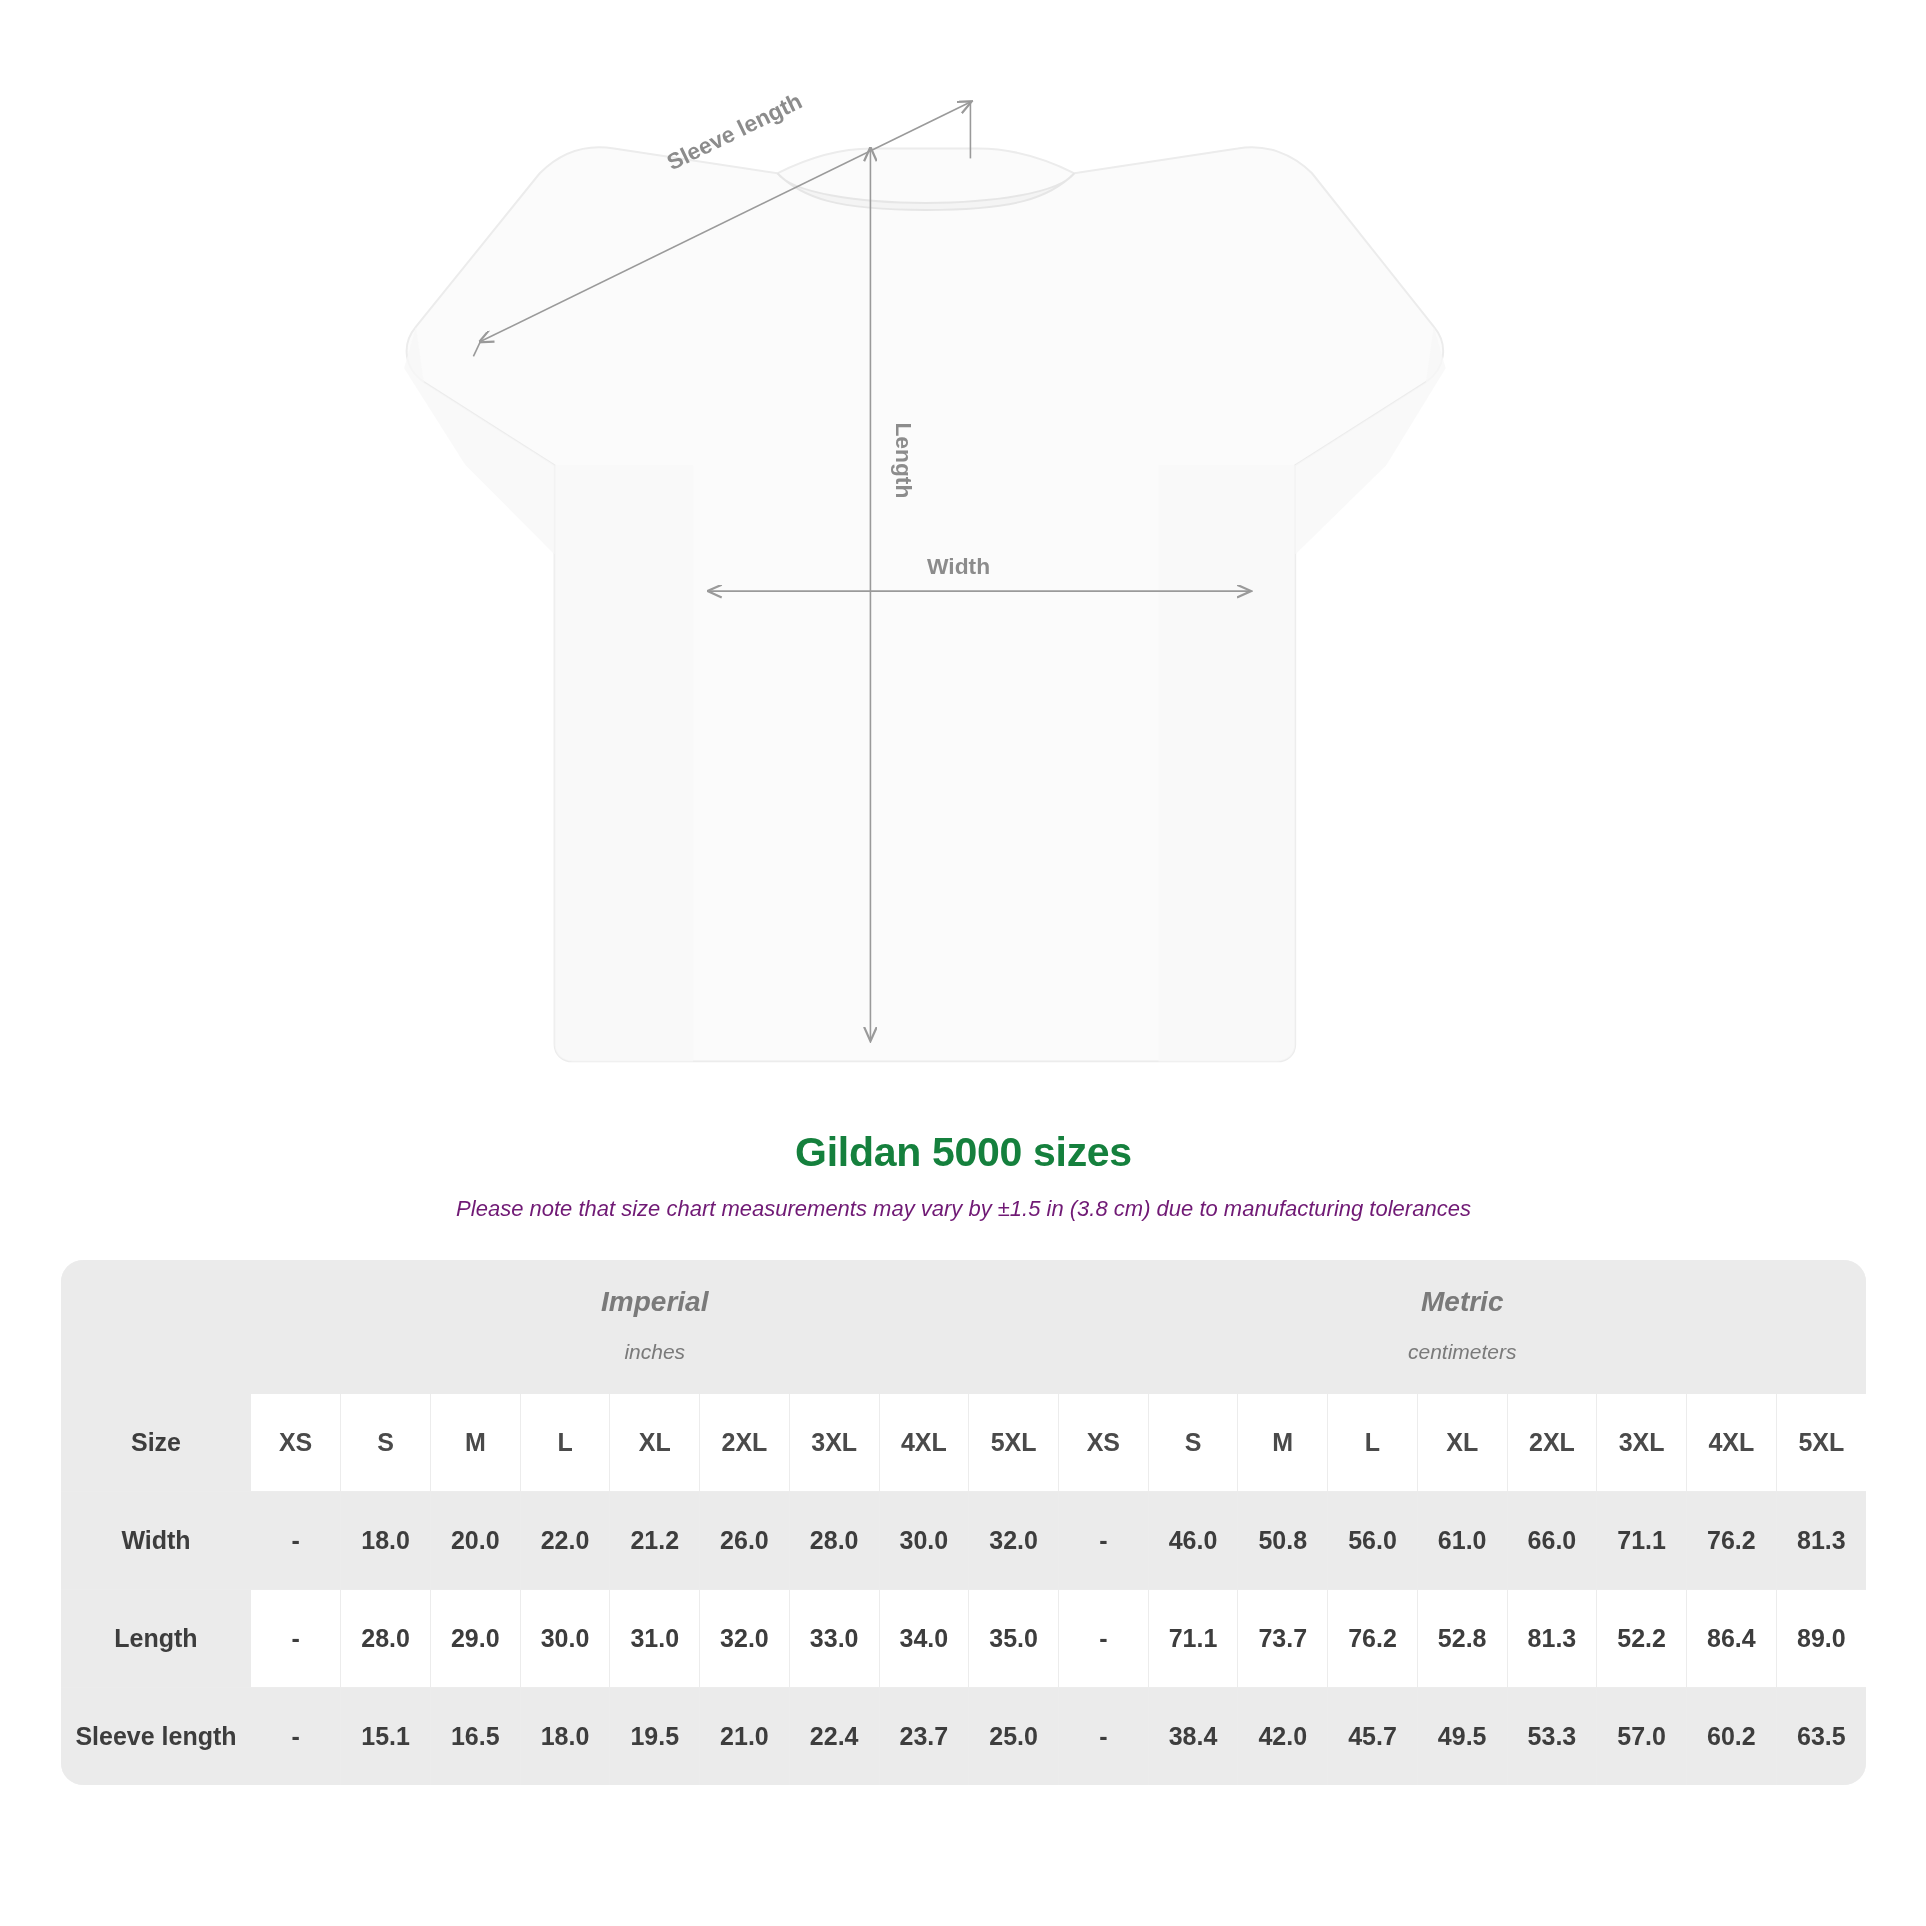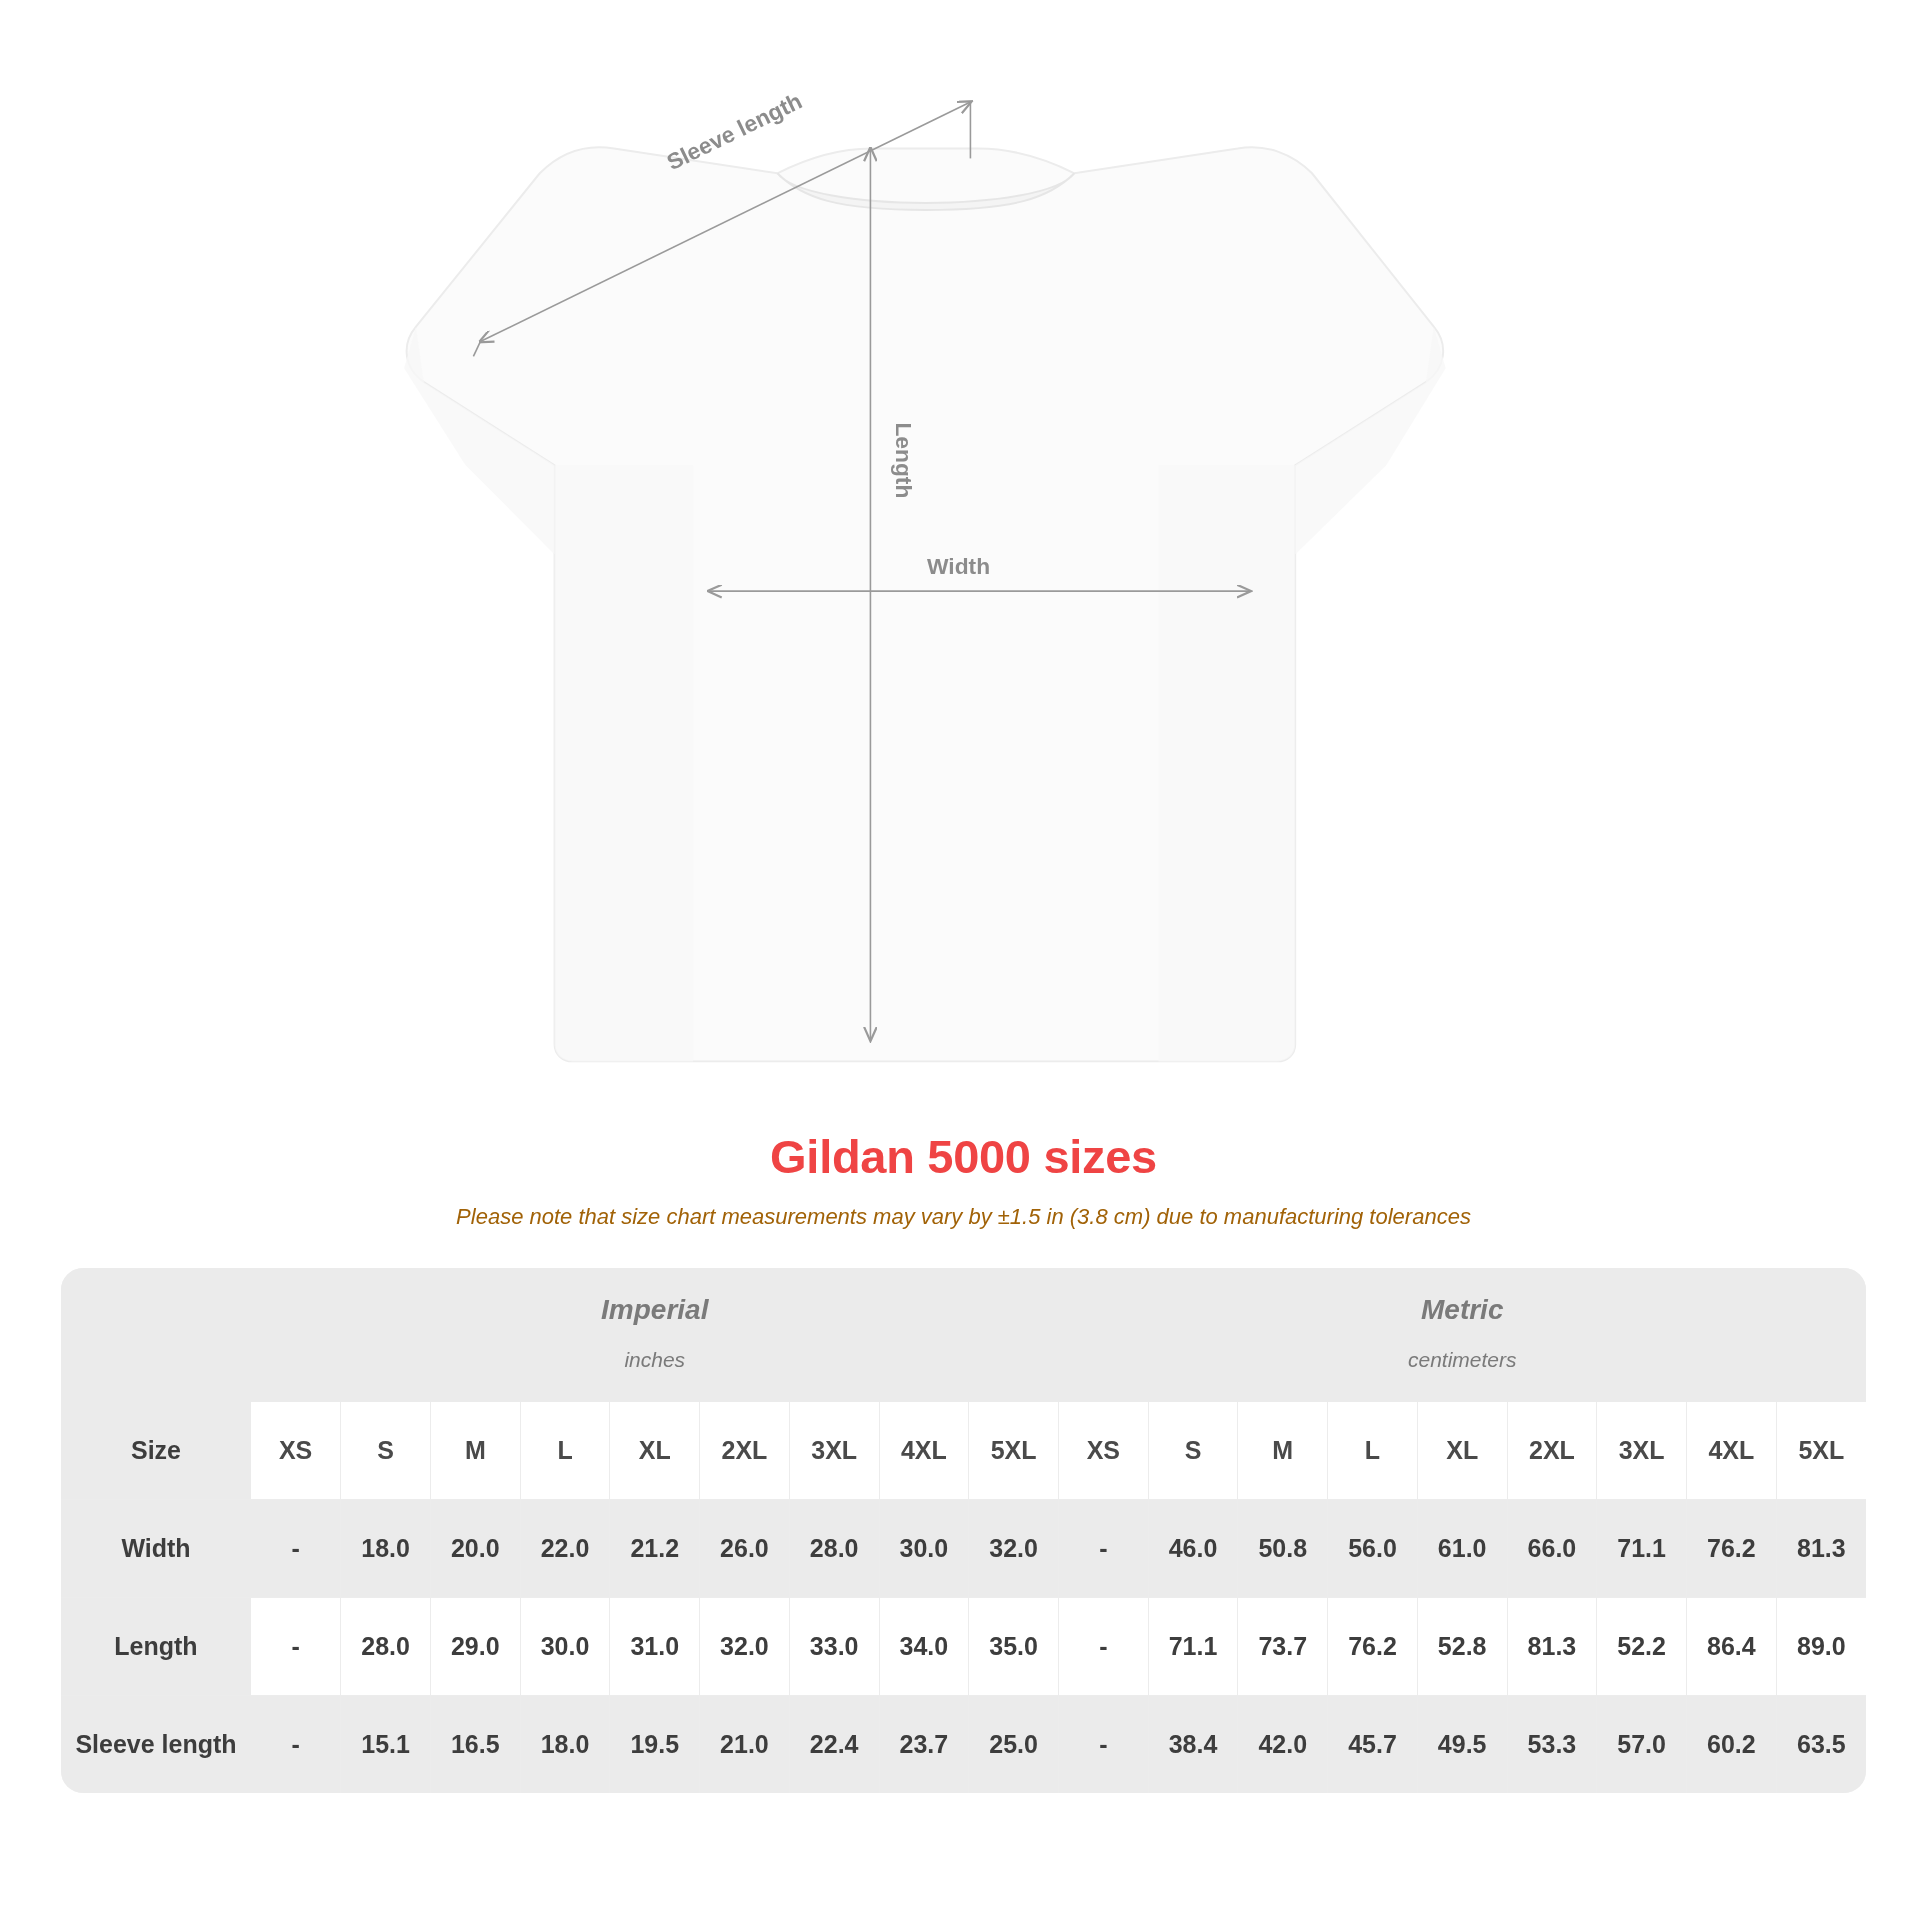--- a/index.html
+++ b/index.html
@@ -29,29 +29,29 @@
   .illustration svg {
     display: block;
   }
 
   
   .title-block {
     text-align: center;
     margin-top: 30px;
   }
   .chart-title {
-    font-size: 47px;
+    font-size: 41px;
     font-weight: bold;
-    color: #ef4444;
+    color: #15803d;
     letter-spacing: -0.3px;
   }
   .chart-note {
     font-size: 22px;
     font-style: italic;
-    color: #a16207;
+    color: #701a75;
     margin-top: 20px;
   }
 
   
   .table-wrap {
     margin: 38px 61px 0 61px;
     border-radius: 22px;
     overflow: hidden;
     background: #eeeeee;
   }

